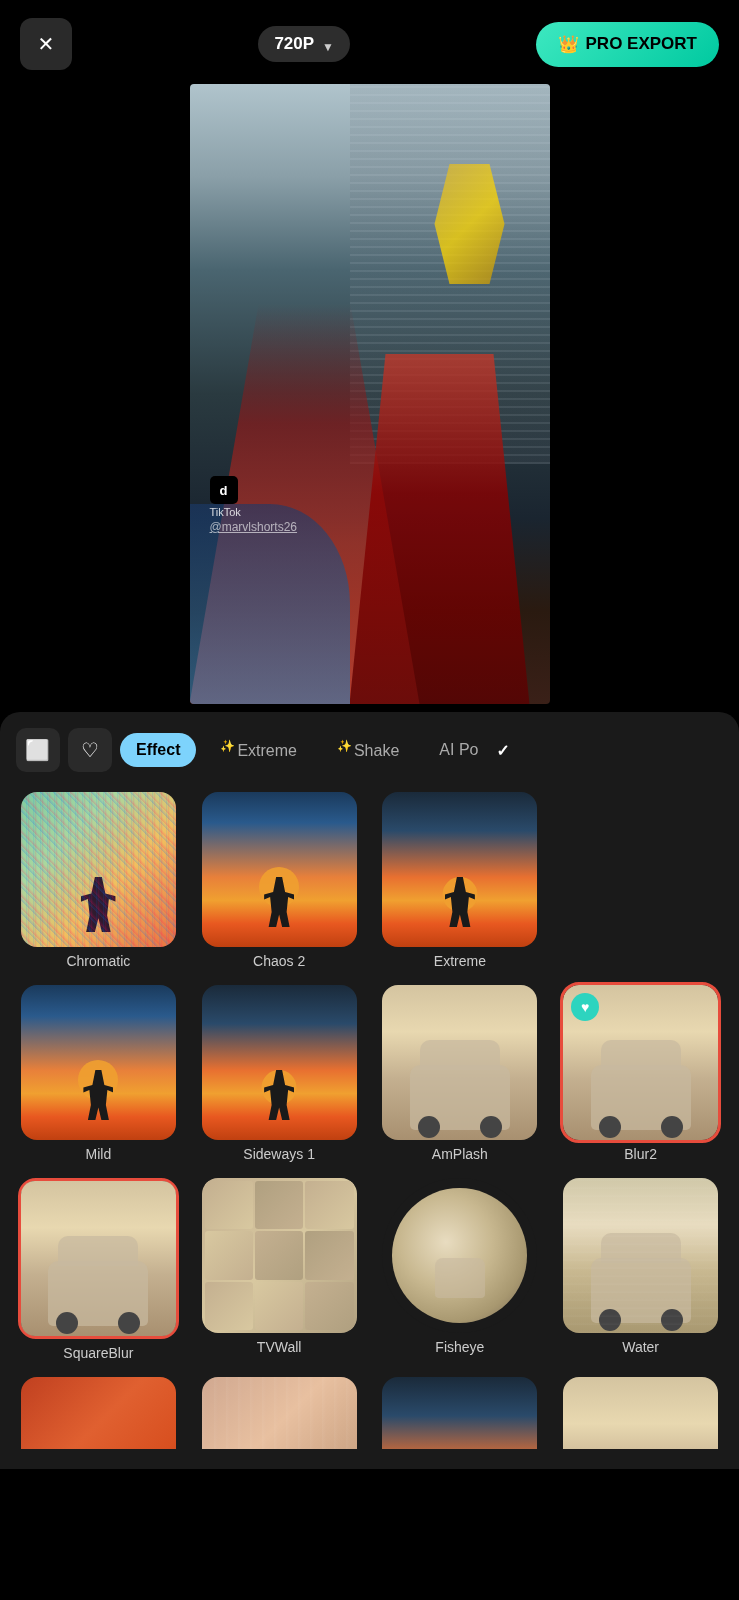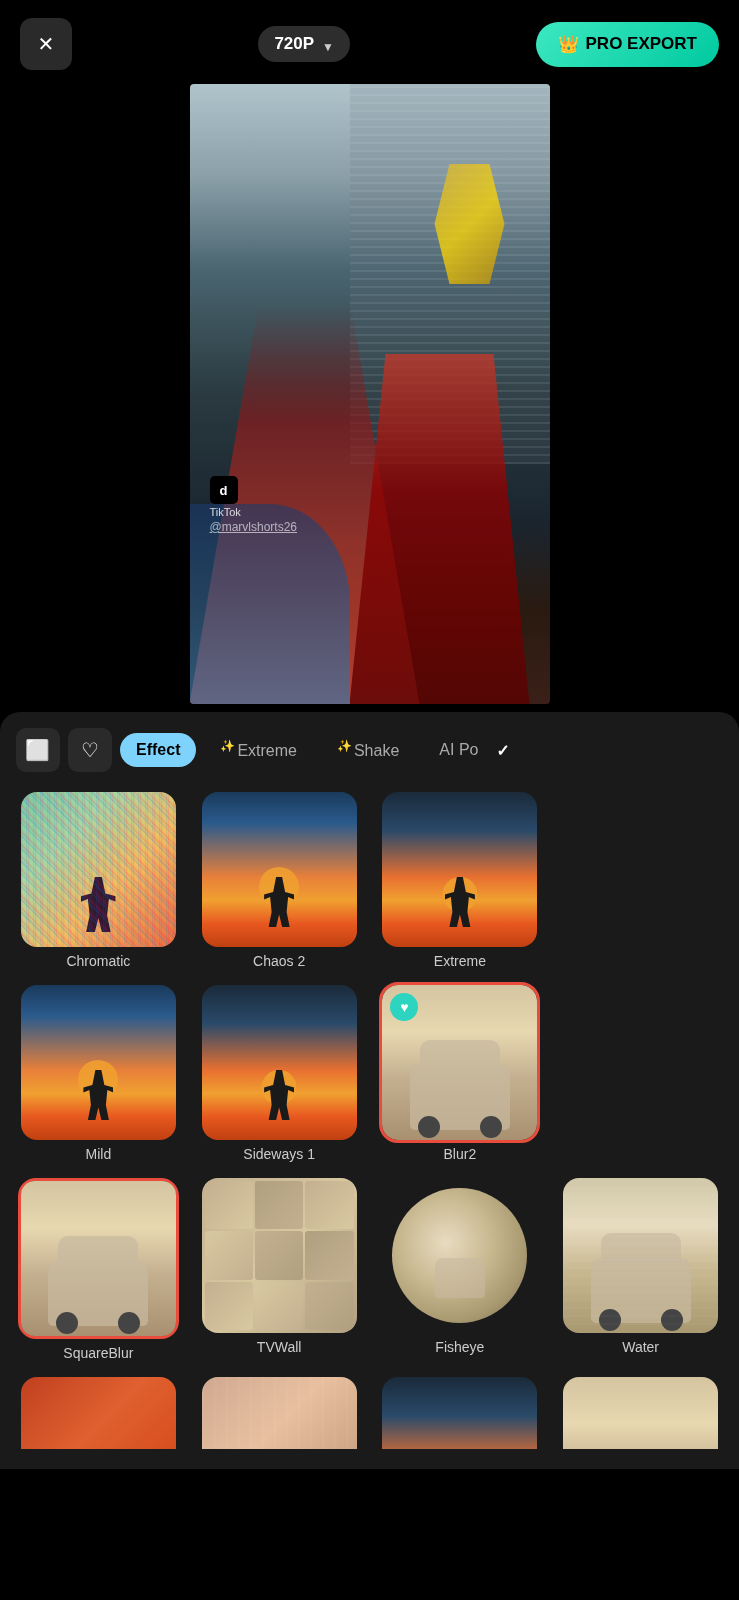--- a/index.html
+++ b/index.html
@@ -512,20 +512,29 @@
     </div>
 
     <div class="effect-item">
       <div class="effect-thumb thumb-sunset-alt">
         <div class="sun-circle" style="bottom:35px;width:35px;height:35px;"></div>
         <div class="surfer-silhouette"></div>
       </div>
       <span class="effect-name">Sideways 1</span>
     </div>
 
+    <div class="effect-item">
+      <div class="effect-thumb thumb-van">
+        <div class="van-shape">
+          <div class="van-wheel-l"></div>
+          <div class="van-wheel-r"></div>
+        </div>
+      </div>
+      <span class="effect-name">AmPlash</span>
+    </div>
 
     <div class="effect-item">
       <div class="effect-thumb thumb-van selected-red-outer">
         <div class="heart-badge">
           <span style="color:#fff;">♥</span>
         </div>
         <div class="van-shape">
           <div class="van-wheel-l"></div>
           <div class="van-wheel-r"></div>
         </div>

